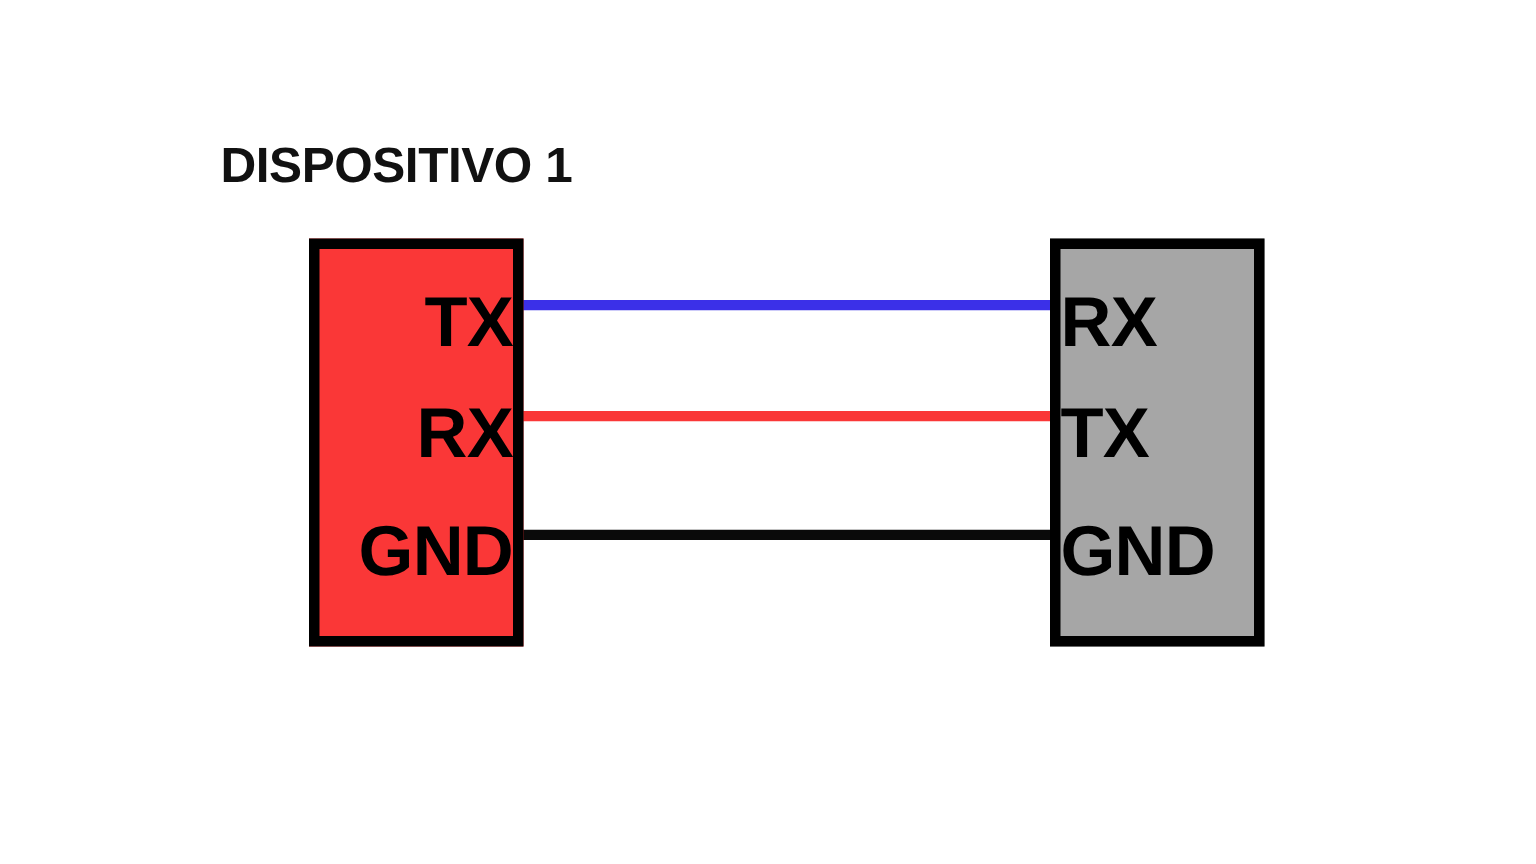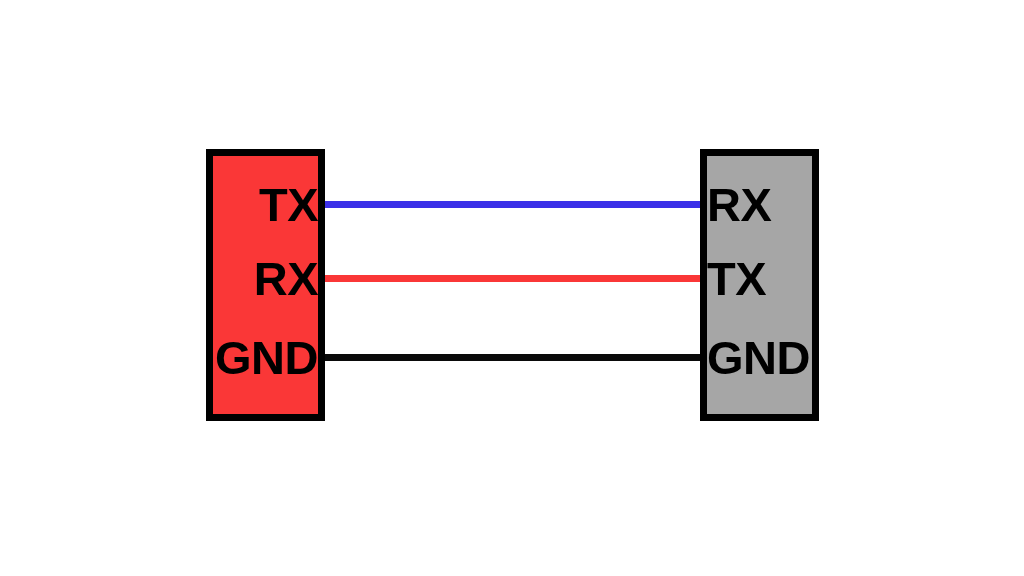--- a/index.html
+++ b/index.html
@@ -28,22 +28,22 @@
     letter-spacing: -0.3px;
     white-space: nowrap;
     line-height: 1;
   }
   #title-left  { left: 147px; top: 93px; }
   #title-right { left: 642px; top: 93px; }
 
   
   .device-box {
     position: absolute;
-    top: 149px;
-    width: 119px;
+    top: 159px;
+    width: 143px;
     height: 272px;
     border: 7px solid #000000;
     box-sizing: border-box;
   }
   #device-left {
     left: 206px;
     background: #fa3737;
   }
   #device-right {
     left: 700px;
@@ -82,20 +82,21 @@
   }
   #wire-tx-rx  { top: 194px; }
   #wire-rx-tx  { top: 268px; }
   #wire-gnd    { top: 347px; }
 </style>
 </head>
 <body>
 
 <div id="canvas">
 
+  <div id="title-left" class="device-title">DISPOSITIVO 1</div>
 
 
   <div id="wire-tx-rx" class="wire">
     <svg width="379" height="7" viewBox="0 0 379 7" preserveAspectRatio="none">
       <rect x="0" y="0" width="379" height="7" fill="#3b30e8"></rect>
     </svg>
   </div>
 
   <div id="wire-rx-tx" class="wire">
     <svg width="379" height="7" viewBox="0 0 379 7" preserveAspectRatio="none">

